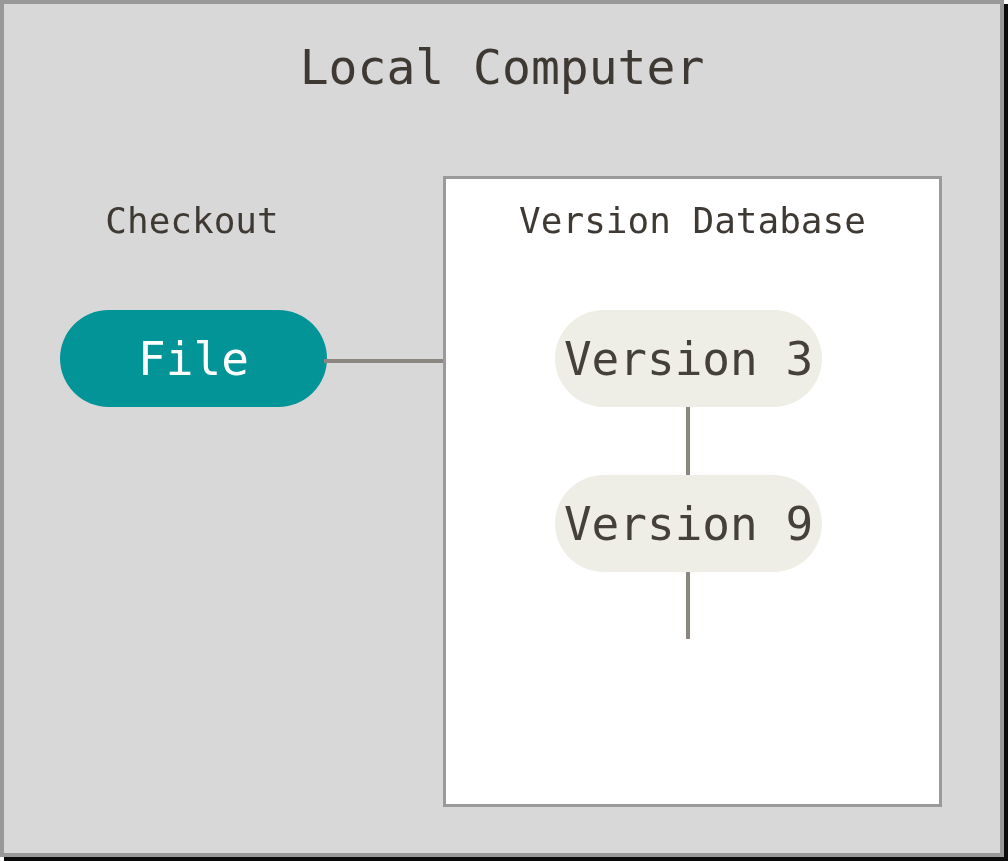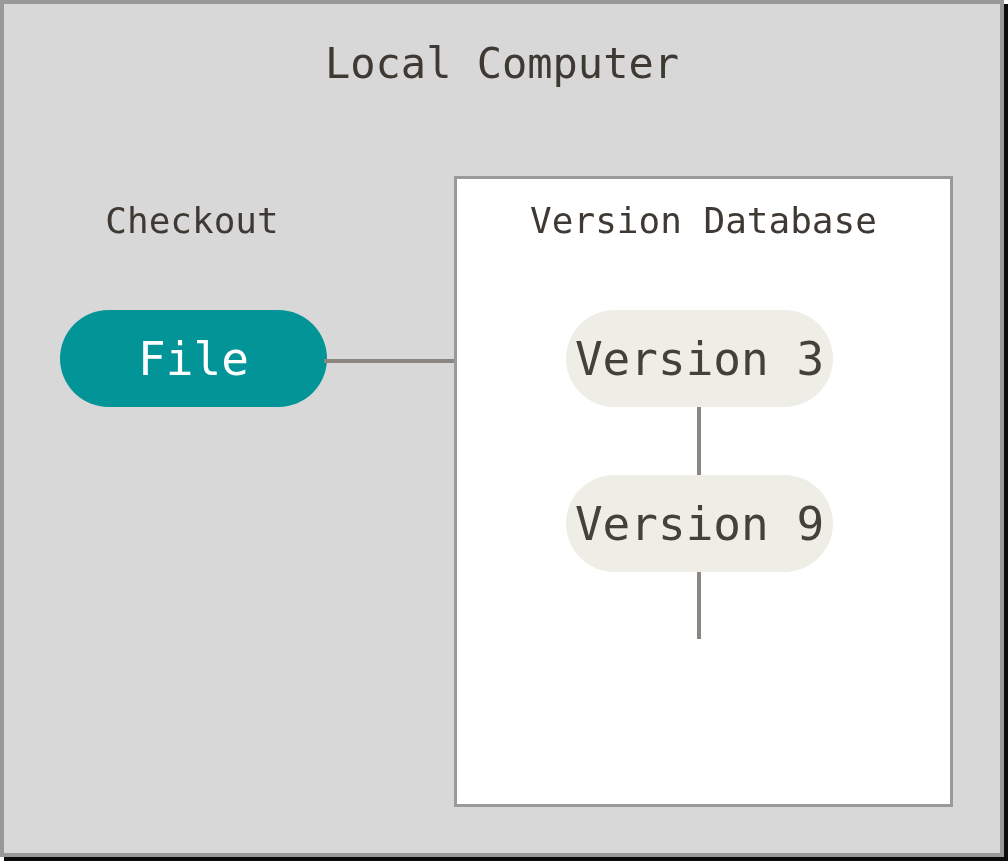--- a/index.html
+++ b/index.html
@@ -25,21 +25,21 @@
   .window {
     position: absolute; left: 0; top: 0;
     width: 996px; height: 849px;
     border: 4px solid var(--window_border);
     background: var(--background);
     box-shadow: 4px 4px 0 0 var(--shadow);
   }
   .title {
     position: absolute; left: 0; right: 0; top: 39px;
     text-align: center;
-    font-size: 42px; line-height: 1;
+    font-size: 48px; line-height: 1;
     color: var(--text);
   }
   .label {
     position: absolute;
     font-size: 36px; line-height: 1;
     color: var(--text);
     text-align: center;
   }
   .checkout-label { left: 28px; top: 199px; width: 320px; }
   .pill {
@@ -52,21 +52,21 @@
   }
   .file-pill {
     left: 56px; top: 306px;
     background: var(--file_fill);
     color: var(--file_text);
   }
   .version-pill { background: var(--version_fill); }
   .connector { position: absolute; background: var(--connector); }
   .h-connector { left: 320px; top: 355px; width: 232px; height: 4px; }
   .version-box {
-    position: absolute; left: 450px; top: 172px;
+    position: absolute; left: 439px; top: 172px;
     width: 493px; height: 625px;
     background: var(--box_background);
     border: 3px solid var(--box_border);
   }
   .version-box .label { left: 0; right: 0; top: 24px; }
   .v3 { left: 109px; top: 131px; }
   .v2 { left: 109px; top: 296px; }
   .v1 { left: 109px; top: 460px; }
   .v-connector { left: 240px; width: 4px; }
   .conn-v3-v2 { top: 228px; height: 68px; }

